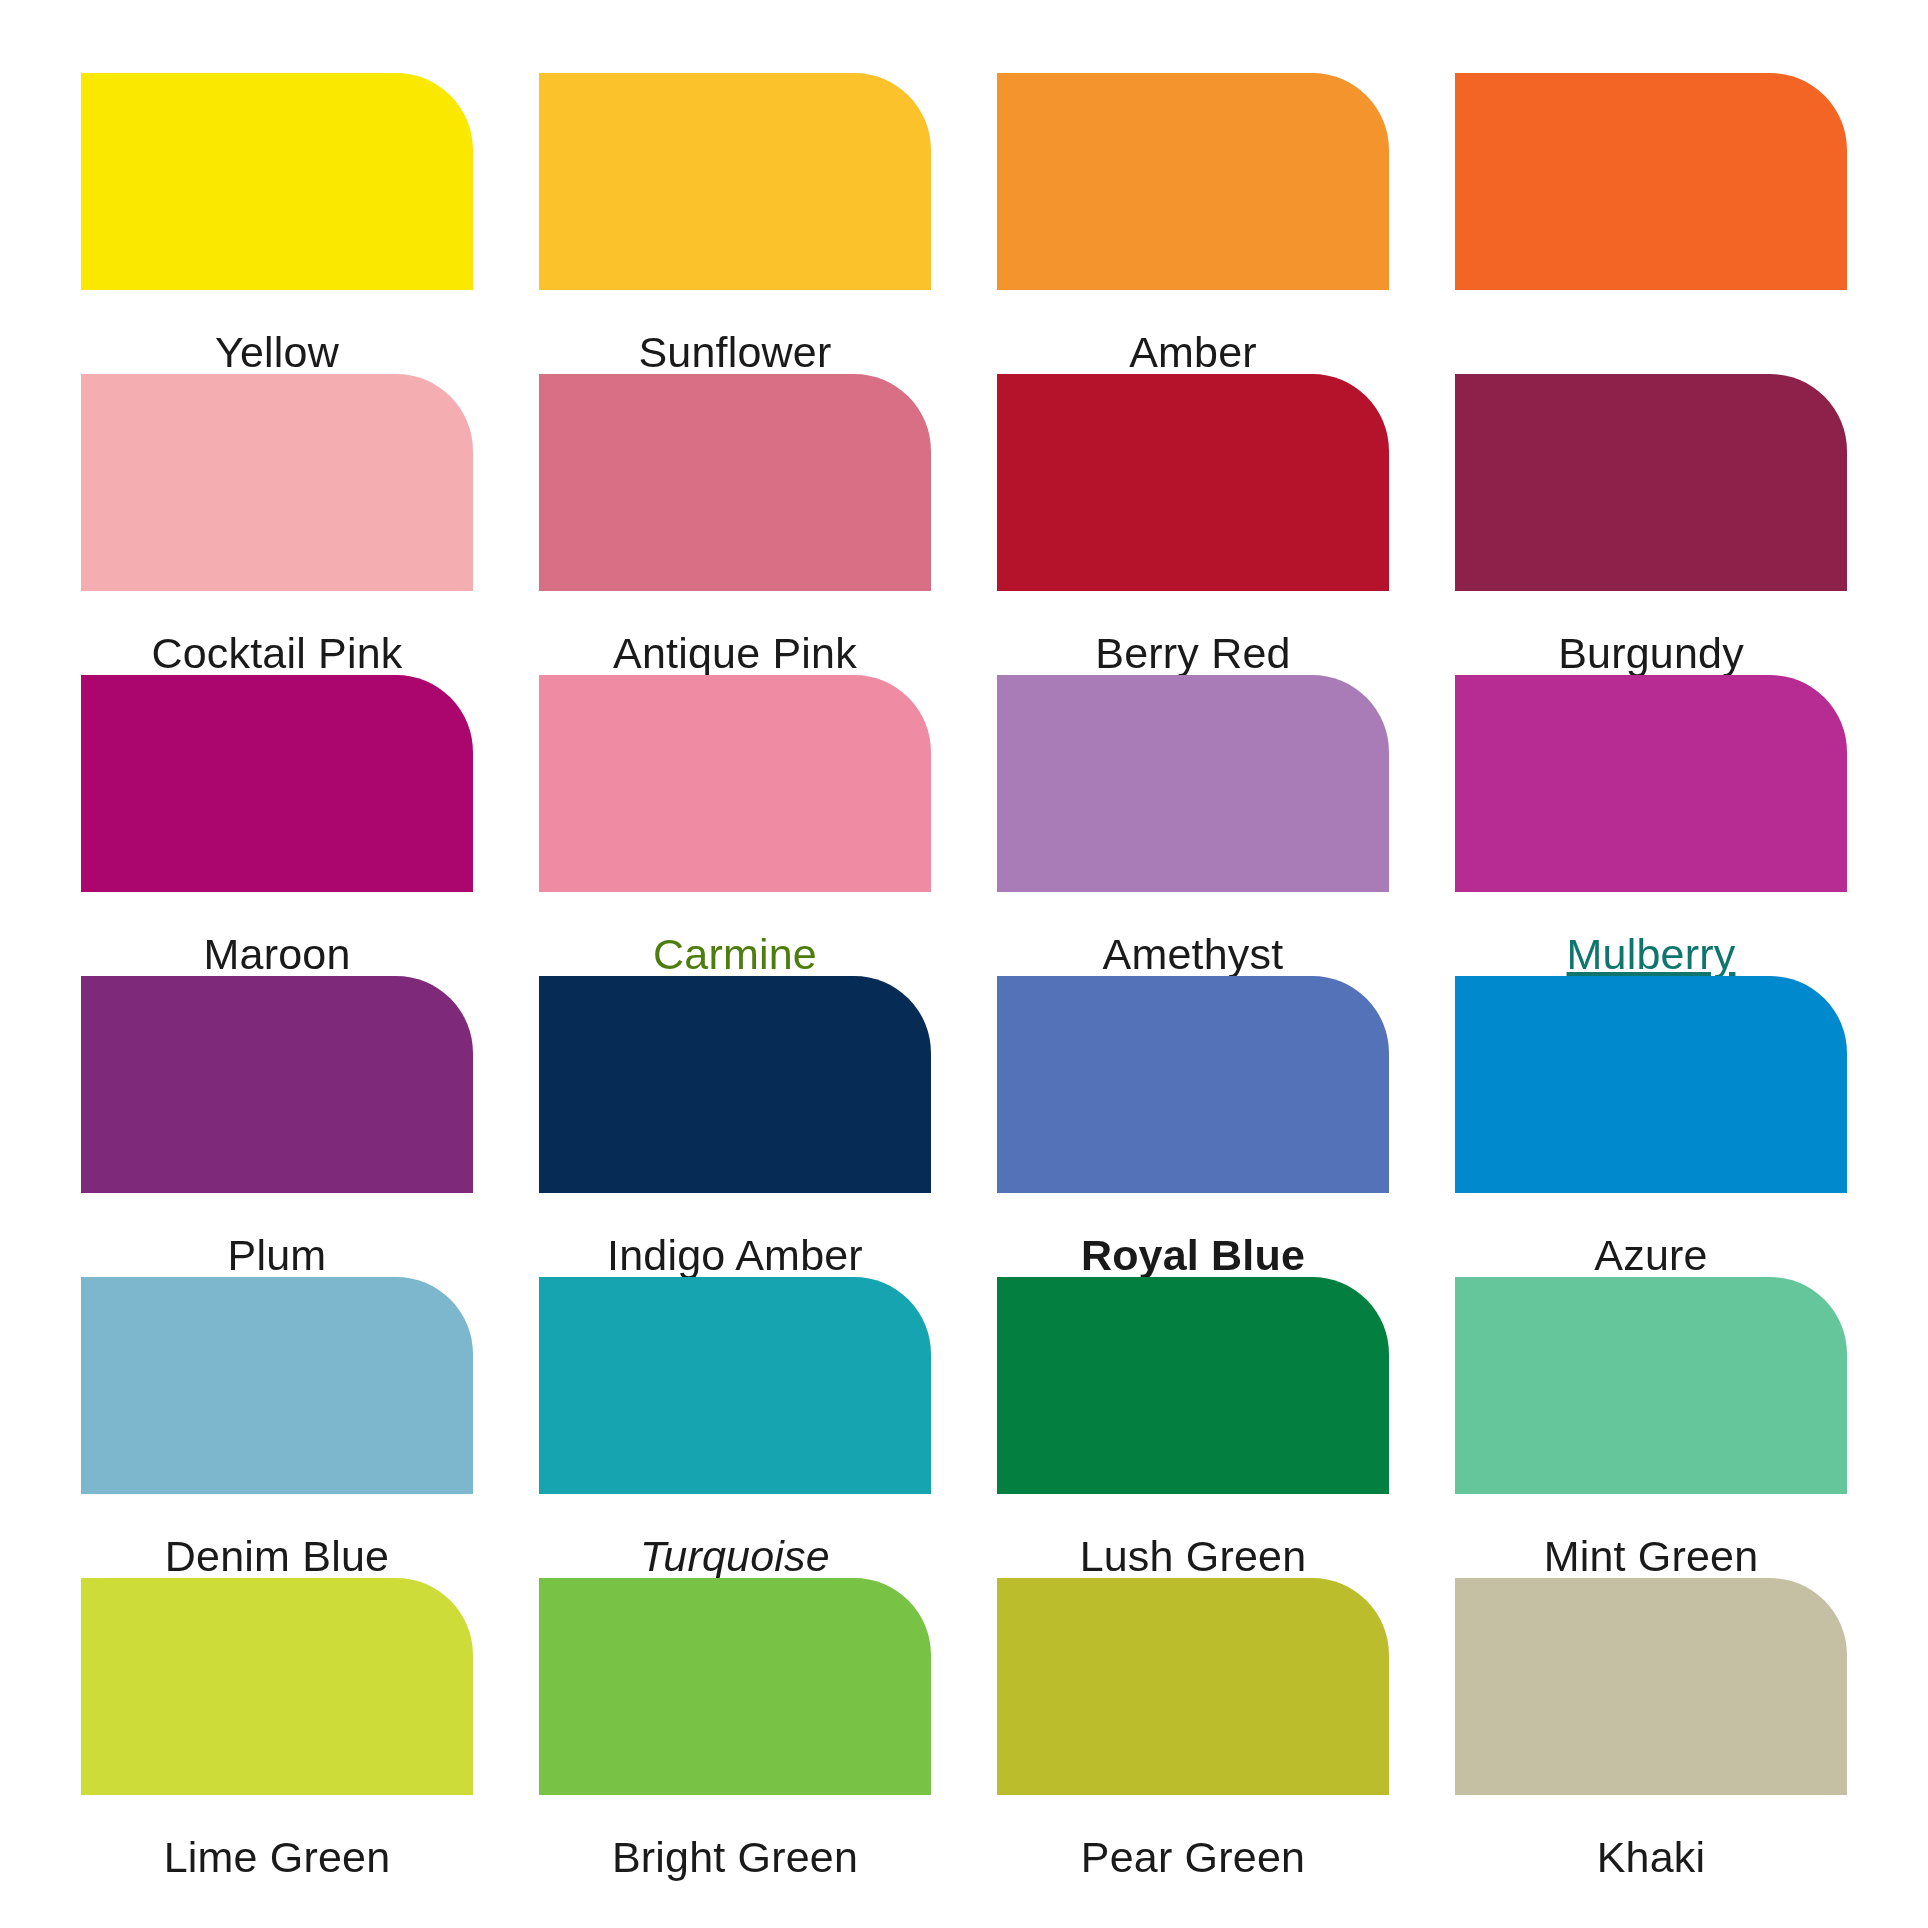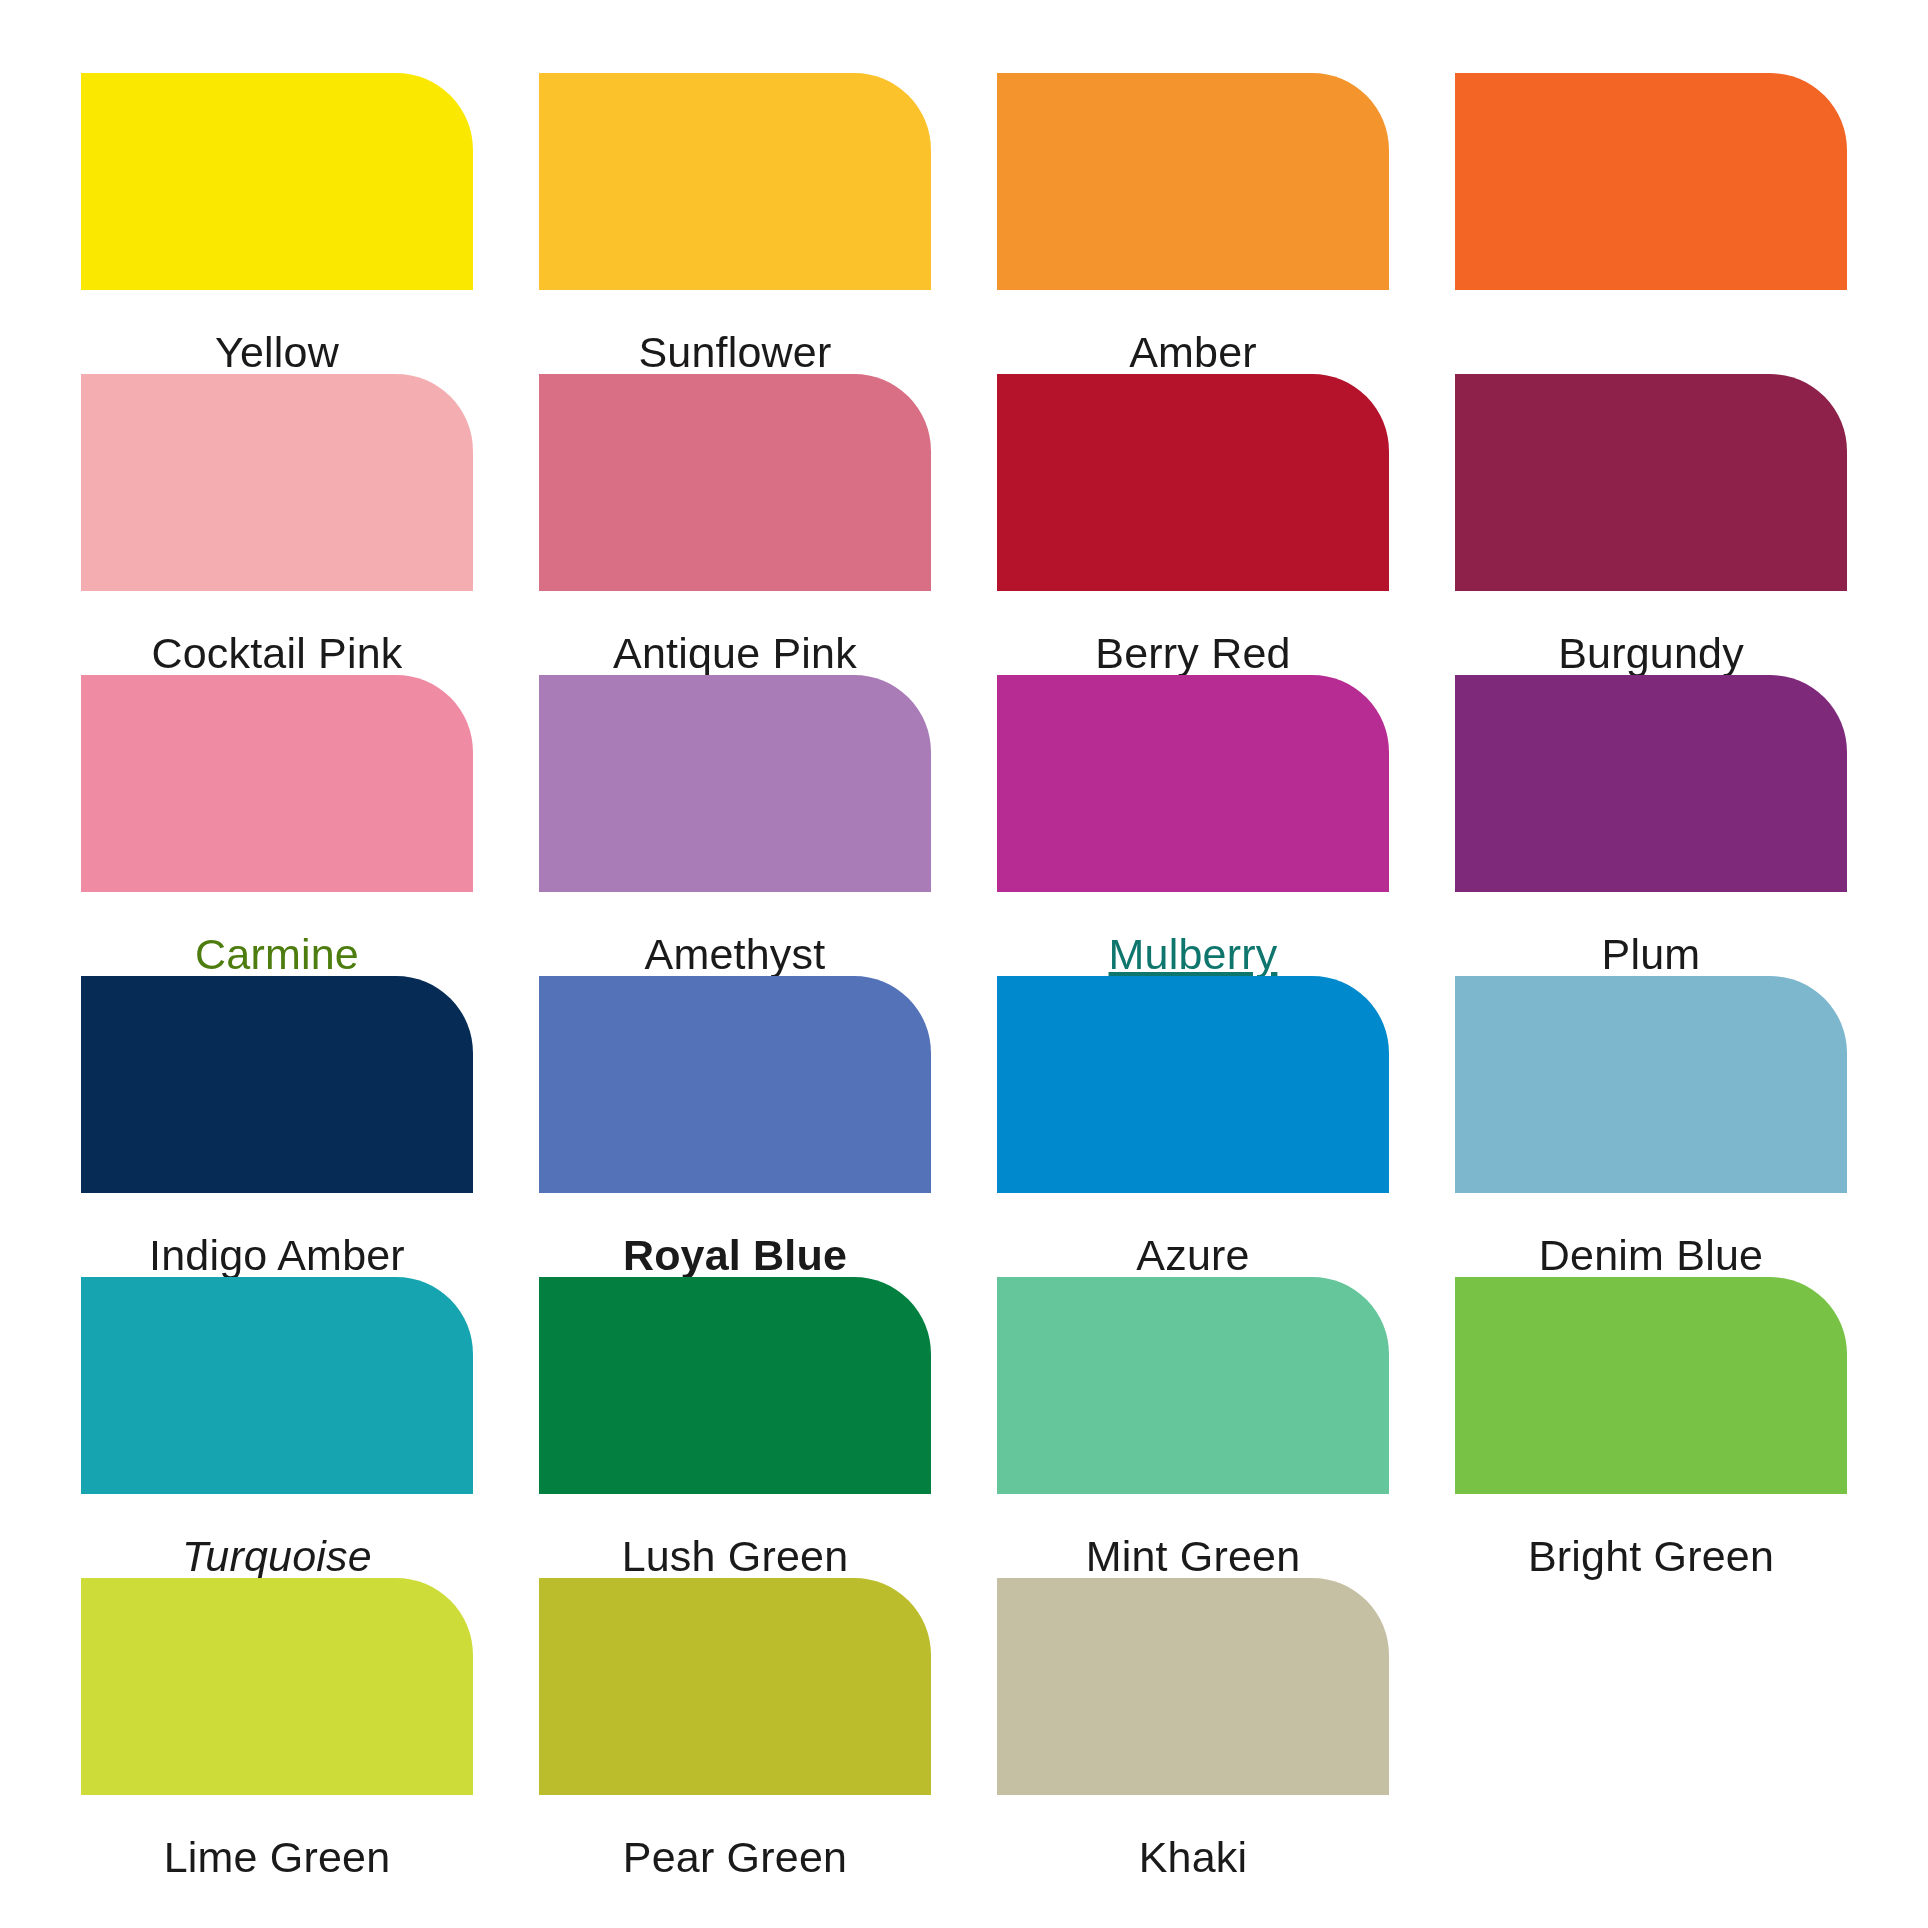--- a/index.html
+++ b/index.html
@@ -93,20 +93,24 @@
       </div>
       <div class="swatch-cell">
         <div class="swatch-chip" style="background: rgb(181, 18, 43);"></div>
         <div class="swatch-label" style="color: rgb(26, 26, 26);">Berry Red</div>
       </div>
       <div class="swatch-cell">
         <div class="swatch-chip" style="background: rgb(142, 33, 73);"></div>
         <div class="swatch-label" style="color: rgb(26, 26, 26);">Burgundy</div>
       </div>
       <div class="swatch-cell">
+        <div class="swatch-chip" style="background: rgb(171, 6, 110);"></div>
+        <div class="swatch-label" style="color: rgb(26, 26, 26);">Maroon</div>
+      </div>
+      <div class="swatch-cell">
         <div class="swatch-chip" style="background: rgb(240, 139, 164);"></div>
         <div class="swatch-label" style="color: #4d7c0f;">Carmine</div>
       </div>
       <div class="swatch-cell">
         <div class="swatch-chip" style="background: rgb(169, 124, 184);"></div>
         <div class="swatch-label" style="color: rgb(26, 26, 26);">Amethyst</div>
       </div>
       <div class="swatch-cell">
         <div class="swatch-chip" style="background: rgb(182, 44, 146);"></div>
         <div class="swatch-label" style="color: #0f766e; text-decoration: underline;">Mulberry</div>
@@ -137,26 +141,26 @@
       </div>
       <div class="swatch-cell">
         <div class="swatch-chip" style="background: rgb(3, 128, 63);"></div>
         <div class="swatch-label" style="color: rgb(26, 26, 26);">Lush Green</div>
       </div>
       <div class="swatch-cell">
         <div class="swatch-chip" style="background: rgb(102, 198, 155);"></div>
         <div class="swatch-label" style="color: rgb(26, 26, 26);">Mint Green</div>
       </div>
       <div class="swatch-cell">
+        <div class="swatch-chip" style="background: rgb(206, 220, 57);"></div>
+        <div class="swatch-label" style="color: rgb(26, 26, 26);">Lime Green</div>
+      </div>
+      <div class="swatch-cell">
         <div class="swatch-chip" style="background: rgb(120, 194, 70);"></div>
         <div class="swatch-label" style="color: rgb(26, 26, 26);">Bright Green</div>
-      </div>
-      <div class="swatch-cell">
-        <div class="swatch-chip" style="background: rgb(206, 220, 57);"></div>
-        <div class="swatch-label" style="color: rgb(26, 26, 26);">Lime Green</div>
       </div>
       <div class="swatch-cell">
         <div class="swatch-chip" style="background: rgb(188, 189, 44);"></div>
         <div class="swatch-label" style="color: rgb(26, 26, 26);">Pear Green</div>
       </div>
       <div class="swatch-cell">
         <div class="swatch-chip" style="background: rgb(197, 192, 164);"></div>
         <div class="swatch-label" style="color: rgb(26, 26, 26);">Khaki</div>
       </div>
     </div>

